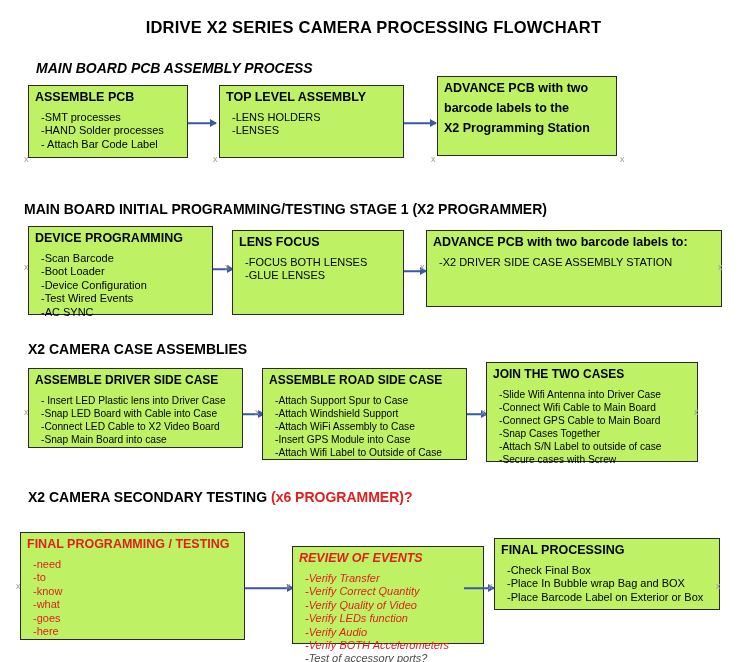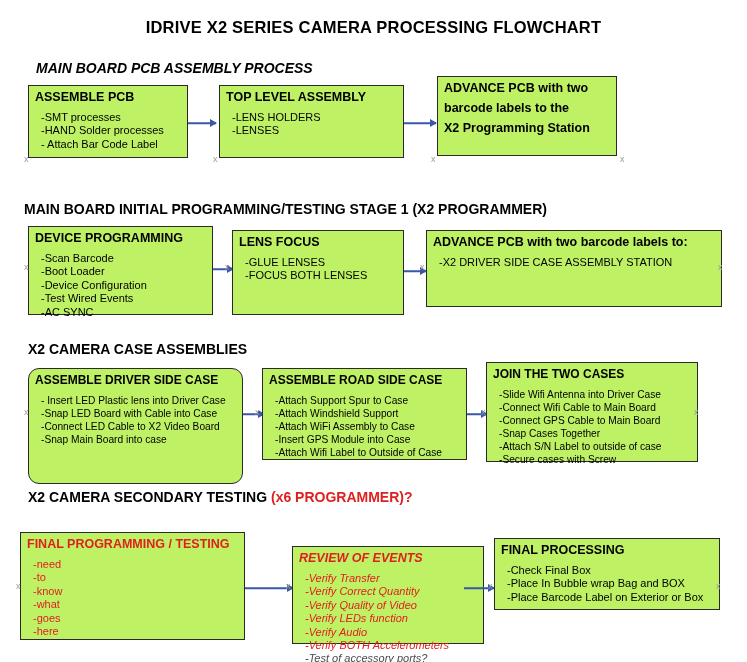--- a/index.html
+++ b/index.html
@@ -136,22 +136,22 @@
   </div>
 
   <div class="arrow" style="left:213px;top:264px;width:20px;height:10px;">
     <div class="shaft" style="width:20px;"></div>
       <div class="head"></div>
   </div>
 
   <div class="box" style="left:232px;top:230px;width:172px;height:85px;">
     <span class="bt">LENS FOCUS</span>
     <ul>
+      <li>-FOCUS BOTH LENSES</li>
       <li>-GLUE LENSES</li>
-      <li>-FOCUS BOTH LENSES</li>
     </ul>
   </div>
 
   <div class="arrow" style="left:404px;top:266px;width:22px;height:10px;">
     <div class="shaft" style="width:22px;"></div>
       <div class="head"></div>
   </div>
 
   <div class="box" style="left:426px;top:230px;width:296px;height:77px;">
     <span class="bt">ADVANCE PCB with two barcode labels to:</span>
@@ -160,21 +160,21 @@
     </ul>
   </div>
 
   <div class="xmark" style="left:24px;top:263px;">x</div>
   <div class="xmark" style="left:225px;top:263px;">x</div>
   <div class="xmark" style="left:420px;top:263px;">x</div>
   <div class="xmark" style="left:718px;top:263px;">x</div>
 
   <div class="section-head" style="left:28px;top:341px;">X2 CAMERA CASE ASSEMBLIES</div>
 
-  <div class="box small" style="left:28px;top:368px;width:215px;height:116px;border-radius:11px;">
+  <div class="box small" style="left:28px;top:368px;width:215px;height:80px;">
     <span class="bt" style="font-size:12px;">ASSEMBLE DRIVER SIDE CASE</span>
     <ul>
       <li>- Insert LED Plastic lens into Driver Case</li>
       <li>-Snap LED Board with Cable into Case</li>
       <li>-Connect LED Cable to X2 Video Board</li>
       <li>-Snap Main Board into case</li>
     </ul>
   </div>
 
   <div class="arrow" style="left:243px;top:409px;width:21px;height:10px;">

